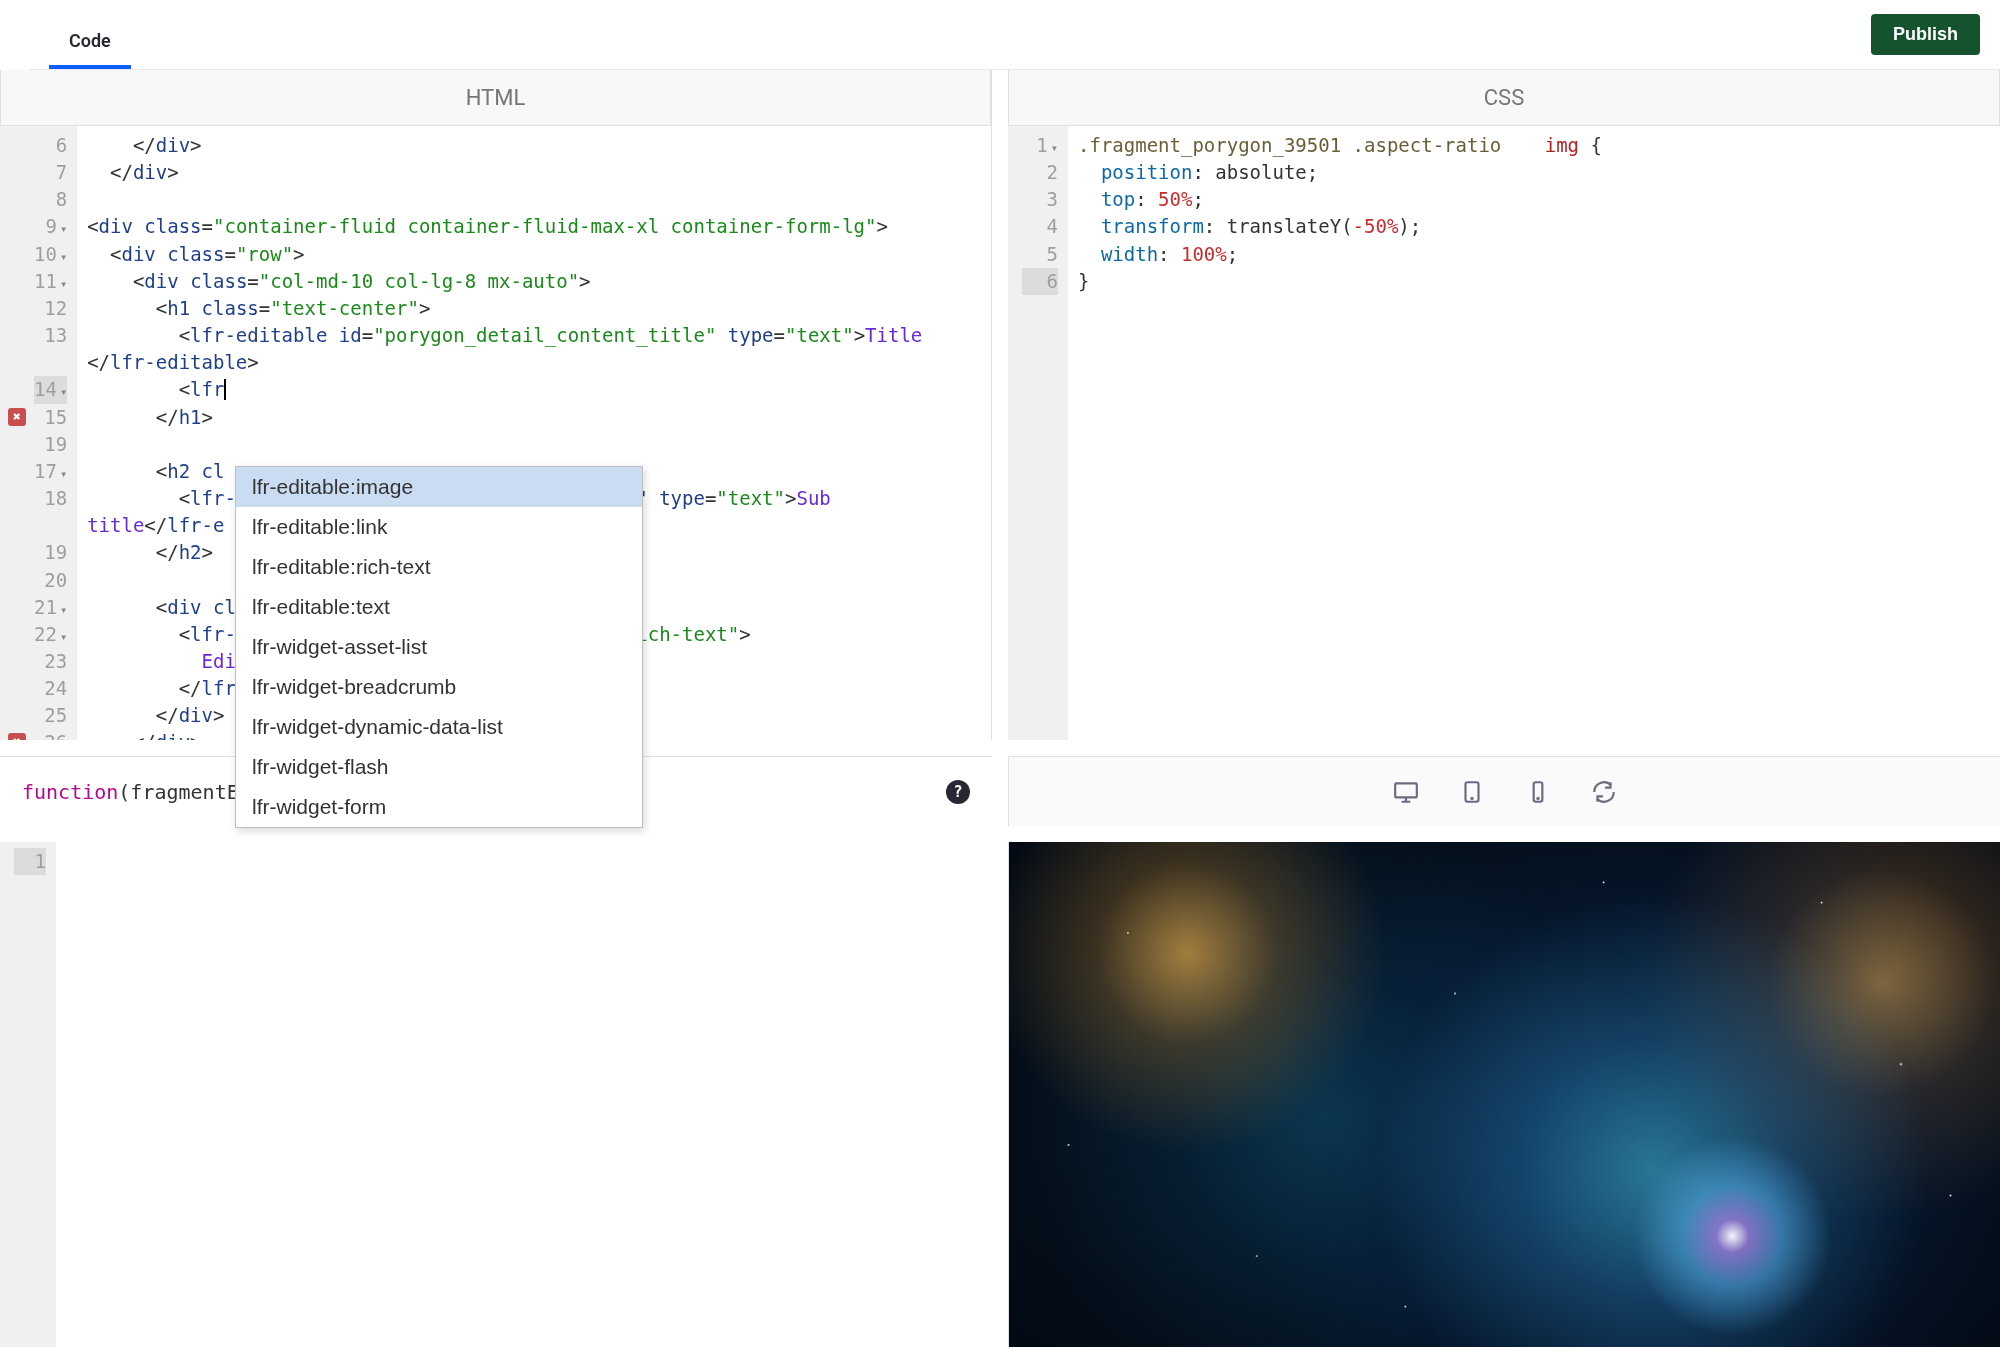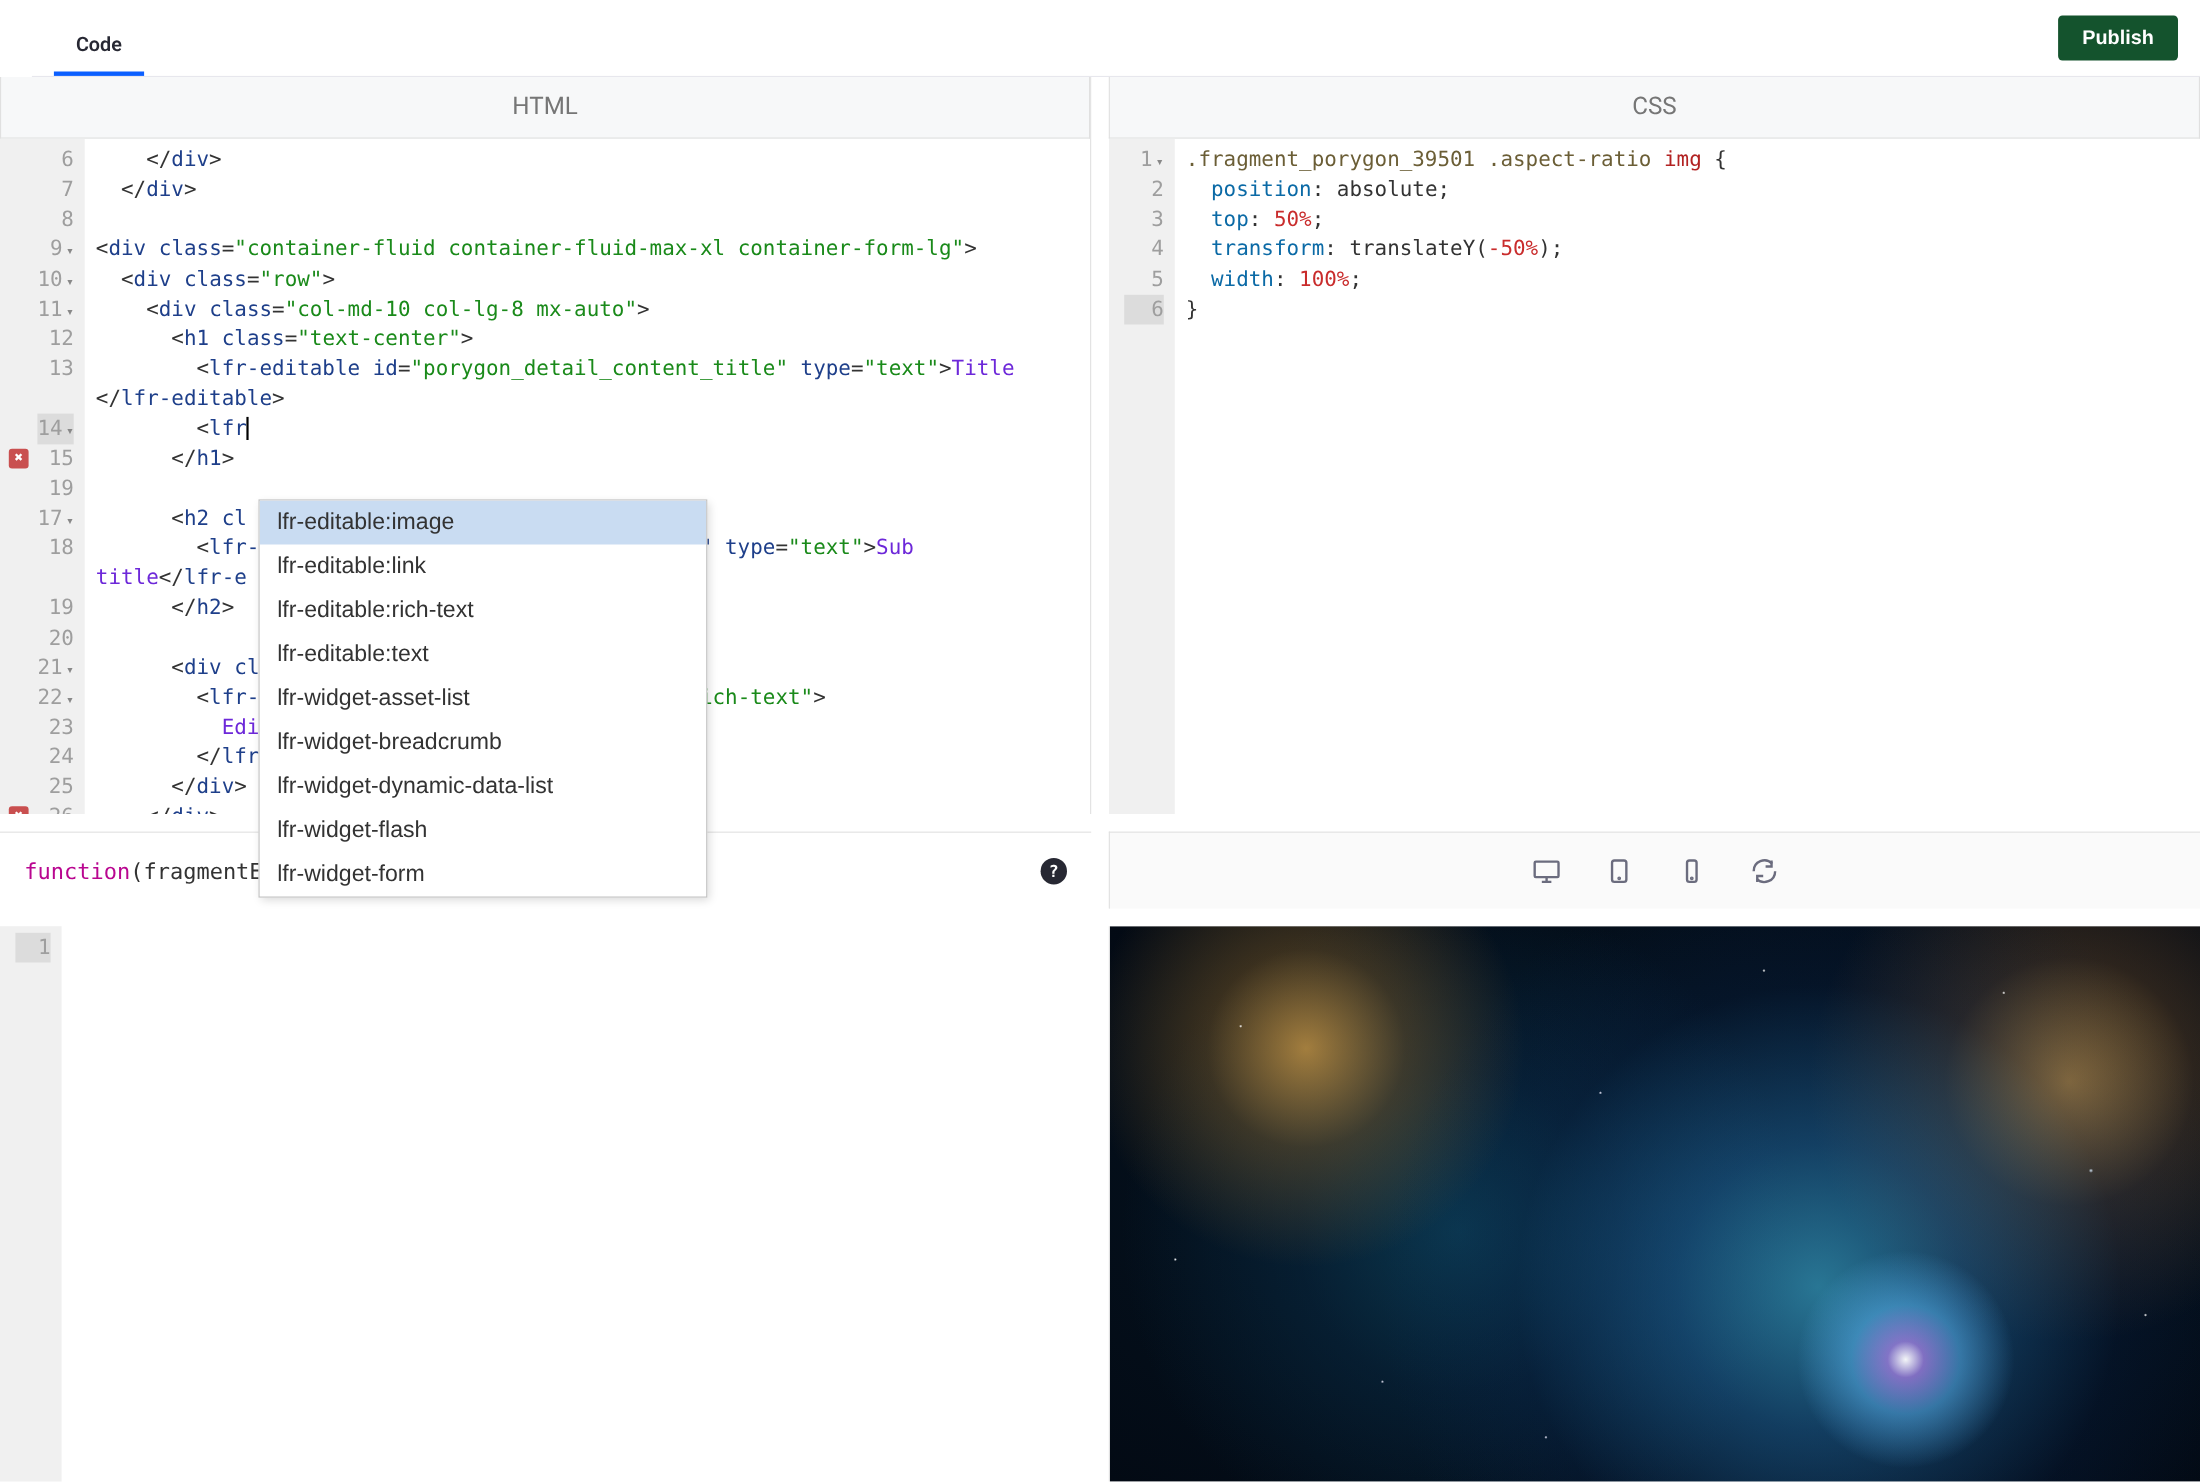--- a/index.html
+++ b/index.html
@@ -115,34 +115,34 @@
 }
 .cursor-line-gutter { background: #dcdcdc; }
 
 
 .t-punct { color: #333; }
 .t-tag { color: #1e3f8a; }
 .t-attr { color: #1e3f8a; }
 .t-str { color: #1a8a1a; }
 .t-txt { color: #6d28d9; }
 .t-sel { color: #6b5e36; }
-.t-sel-tag { color: #b22222; }
+.t-sel-tag { color: #b22222; margin-left: 32px; }
 .t-prop { color: #0b6aa6; }
 .t-val { color: #333; }
 .t-num { color: #c92c2c; }
 .t-func { color: #333; }
 .t-keyword { color: #b90690; }
 .t-paren { color: #333; }
 .cursor-caret { border-left: 2px solid #000; display:inline-block; height:1.15em; vertical-align:text-bottom;}
 
 
 .autocomplete {
   position: absolute;
   left: 235px;
-  top: 384px;
+  top: 396px;
   width: 408px;
   background: #fff;
   border: 1px solid #c0c0c0;
   box-shadow: 2px 3px 8px rgba(0,0,0,0.15);
   font-family: -apple-system, BlinkMacSystemFont, sans-serif;
   font-size: 21px;
   max-height: 420px;
   overflow: hidden;
   z-index: 10;
 }

